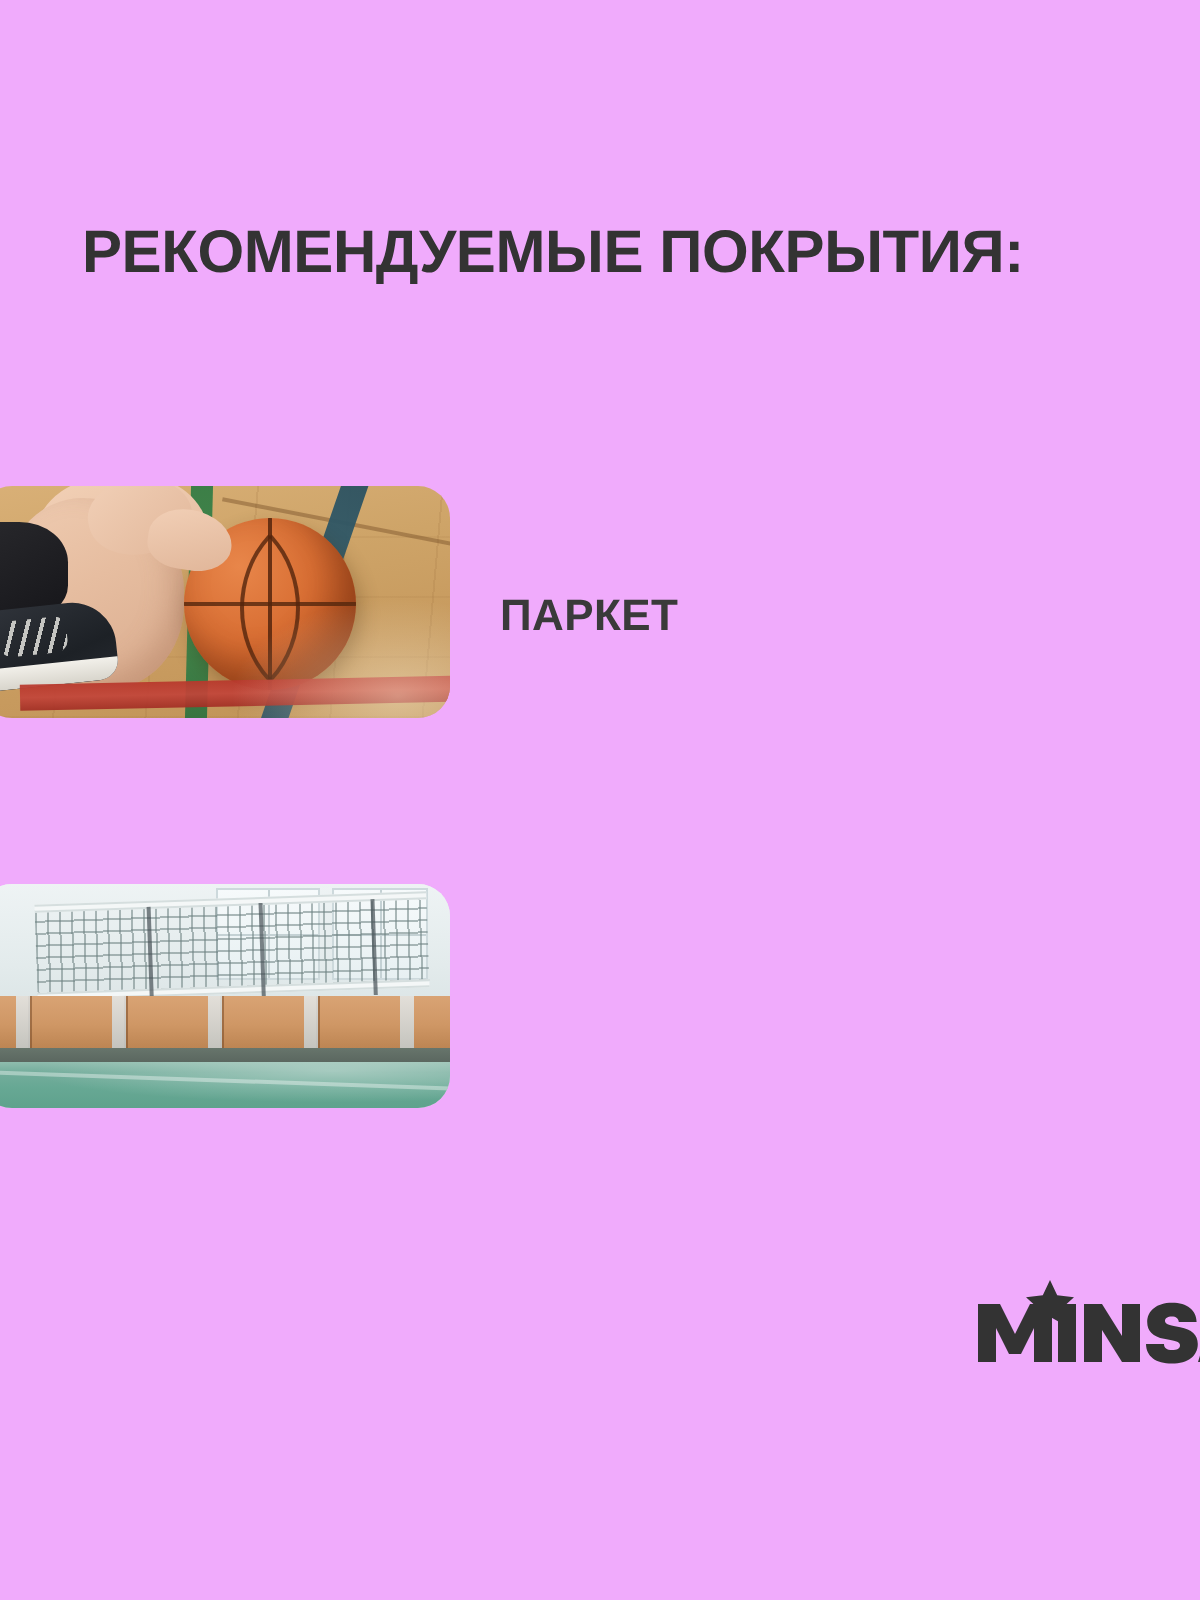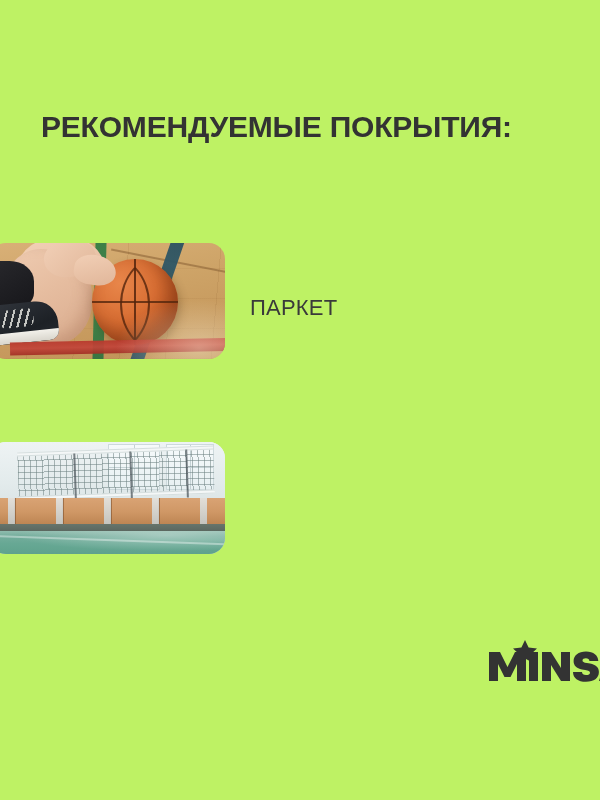--- a/index.html
+++ b/index.html
@@ -13,21 +13,21 @@
     height: 800px;
     position: relative;
     overflow: hidden;
     font-family: "Liberation Sans", "DejaVu Sans", sans-serif;
     -webkit-font-smoothing: antialiased;
   }
 
   .page {
     position: absolute;
     inset: 0;
-    background: #bef264;
+    background: #f0abfc;
   }
 
   
   .page-title {
     position: absolute;
     left: 41px;
     top: 110px;
     font-size: 30px;
     font-weight: bold;
     letter-spacing: -0.2px;
@@ -53,21 +53,21 @@
     border-radius: 16px;
   }
   .thumb-1 { height: 116px; }
   .thumb-2 { height: 112px; }
 
   .row-label {
     position: absolute;
     left: 250px;
     color: #3a3a3a;
     font-size: 22px;
-    font-weight: normal;
+    font-weight: bold;
     line-height: 33px;
     letter-spacing: 0.2px;
   }
   .row-1 .row-label { top: 48px; }
   .row-2 .row-label { top: 18px; }
   .row-label .line { display: block; white-space: nowrap; }
 
   
   .photo-parquet {
     position: relative;

